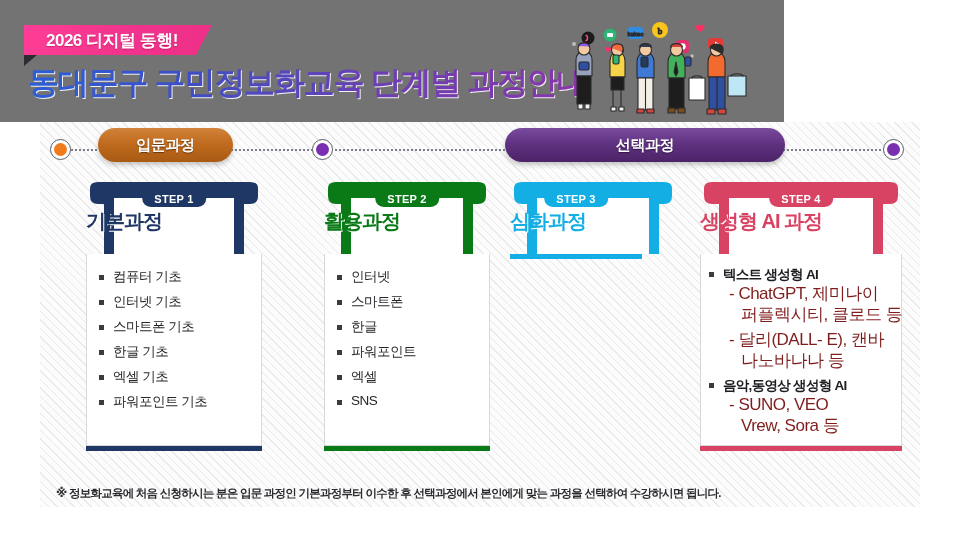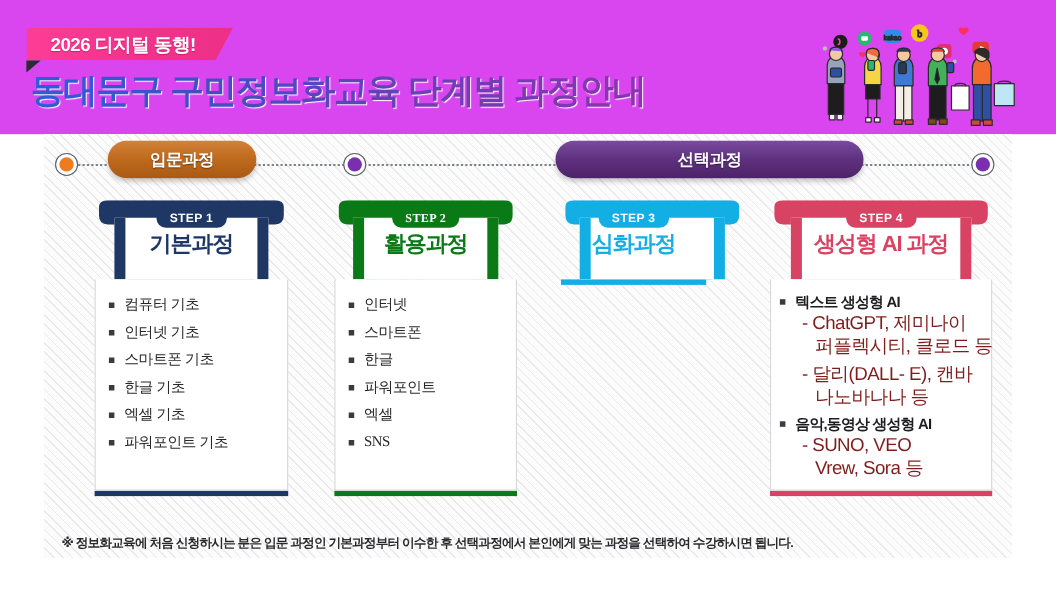--- a/index.html
+++ b/index.html
@@ -12,21 +12,21 @@
 
   
   .striped{
     background-color:#fbfbfb;
     background-image:repeating-linear-gradient(45deg,
        #e9e9ea 0px,#e9e9ea 1px,
        #fcfcfc 1px,#fcfcfc 6px);
   }
 
   
-  #header{position:absolute;left:0;top:0;width:960px;height:122px;background:#d946ef;}
+  #header{position:absolute;left:0;top:0;width:784px;height:122px;background:#737373;}
 
   #ribbon{
     position:absolute;left:24px;top:25px;height:30px;
     padding:0 34px 0 22px;
     display:flex;align-items:center;
     background:linear-gradient(100deg,#ff3d96 0%,#f0338c 55%,#ee2f88 100%);
     clip-path:polygon(0 0,100% 0,calc(100% - 16px) 100%,0 100%);
     box-shadow:0 1px 2px rgba(0,0,0,.18);
   }
   #ribbon .txt{
@@ -83,21 +83,21 @@
   .card{position:absolute;top:60px;}
   .banner{position:relative;height:72px;}
   .banner svg{position:absolute;left:0;top:0;}
   .step-chip{
     position:absolute;left:50%;transform:translateX(-50%);top:8px;
     height:17px;padding:0 12px;border-radius:9px;
     display:flex;align-items:center;justify-content:center;
   }
   .step-chip span{color:#fff;font-size:11px;font-weight:bold;letter-spacing:.3px;white-space:nowrap;}
   .banner-title{
-    position:absolute;left:0;right:0;top:26px;text-align:center;
+    position:absolute;left:0;right:0;top:26px;
     font-size:20px;font-weight:bold;letter-spacing:-1px;white-space:nowrap;
     text-shadow:1px 1px 0 rgba(255,255,255,.95);
   }
   .cbody{
     position:relative;background:#ffffff;border:1px solid #d8d8dc;
     border-top:none;box-sizing:border-box;
   }
   .cbar{height:5px;}
 
   ul.items{list-style:none;margin:0;padding:14px 0 0 0;}
@@ -258,21 +258,21 @@
             <li>인터넷 기초</li>
             <li>스마트폰 기초</li>
             <li>한글 기초</li>
             <li>엑셀 기초</li>
             <li>파워포인트 기초</li>
           </ul>
         </div>
         <div class="cbar" style="background:#1f3764;"></div>
       </div>
 
-      <div class="card" style="left:264px;width:166px;font-family:Liberation Serif, serif;">
+      <div class="card" style="left:284px;width:166px;">
         <div class="banner">
           <svg width="166" height="72" viewBox="0 0 166 72">
             <path d="M28 72 V30 Q28 22 20 22 H12 Q4 22 4 14 V6 Q4 0 12 0 H154 Q162 0 162 6 V14 Q162 22 154 22 H146 Q138 22 138 30 V72 Z" fill="#0a7a17"></path>
             <path d="M17 16 H149 V72 H17 Z" fill="#ffffff"></path>
             <path d="M17 16 h10 v56 h-10 z M139 16 h10 v56 h-10 z" fill="#0a7a17"></path>
           </svg>
           <div class="step-chip" style="background:#0a7a17;">
             <span>STEP 2</span>
           </div>
           <div class="banner-title" style="color:#0a7a17;">활용과정</div>

